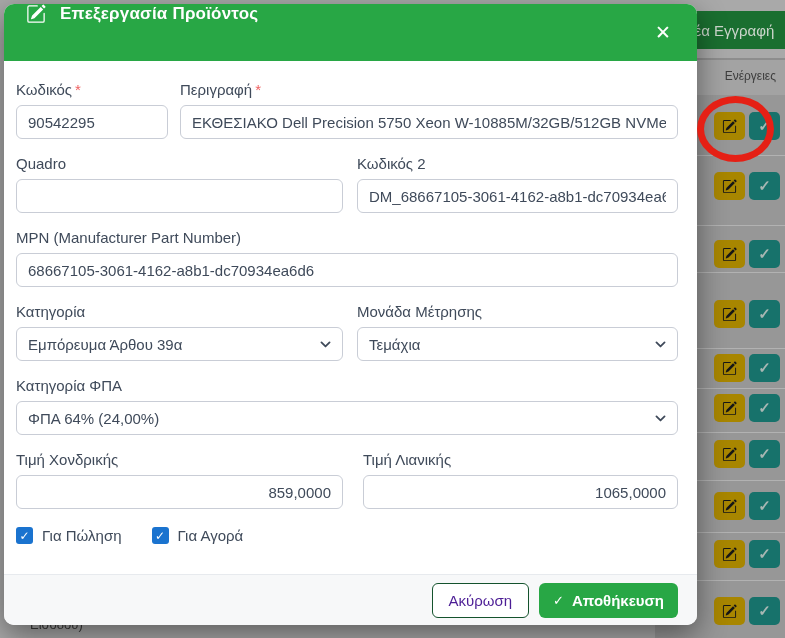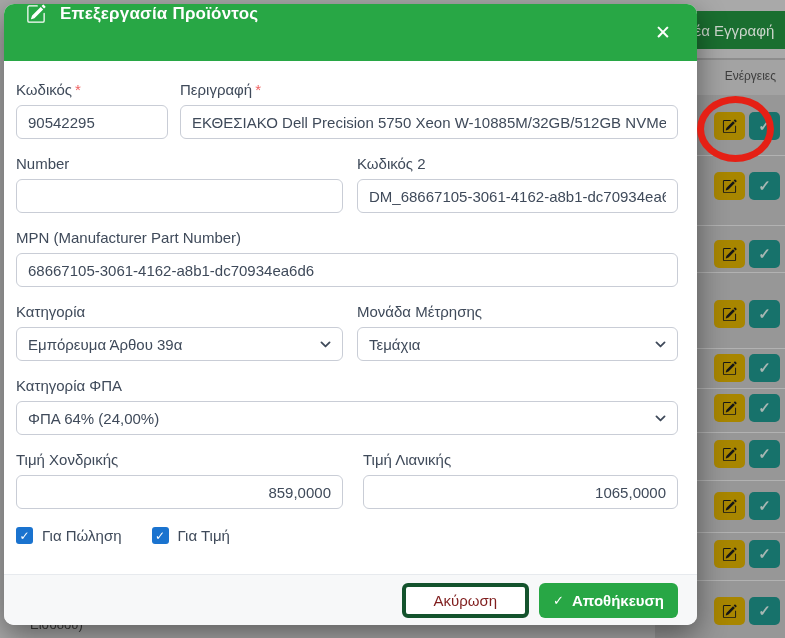--- a/index.html
+++ b/index.html
@@ -74,22 +74,22 @@
     width:17px;height:17px;border-radius:3px;background:#1a73cf;color:#fff;
     display:flex;align-items:center;justify-content:center;font-size:12px;font-weight:700;
   }
   .cblabel{margin-left:9px;font-size:15px;color:#3f4a5a;}
   .modal-footer{
     position:absolute;left:0;right:0;bottom:0;height:50px;
     background:#f7f8f9;border-top:1px solid #e7eaee;border-radius:0 0 10px 10px;
     display:flex;align-items:center;justify-content:flex-end;column-gap:10px;padding-right:19px;
   }
   .btn-cancel{
-    height:35px;padding:0 28px;background:#fff;border:4px solid #14532d;border-radius:6px;
-    font-size:15px;color:#7f1d1d;cursor:pointer;font-family:inherit;
+    height:35px;padding:0 16px;background:#fff;border:1px solid #14532d;border-radius:6px;
+    font-size:15px;color:#4c1d95;cursor:pointer;font-family:inherit;
   }
   .btn-save{
     height:35px;padding:0 14px;background:#28a745;border:none;border-radius:6px;
     font-size:15px;font-weight:600;color:#fff;cursor:pointer;font-family:inherit;
     display:flex;align-items:center;column-gap:8px;
   }
   .btn-save .chk{font-size:13px;font-weight:700;}
   
   .anno-circle{
     position:absolute;left:697px;top:96px;width:77px;height:66px;
@@ -281,21 +281,21 @@
           <input class="tinput" type="text" value="90542295" style="">
         </div>
         <div class="fgroup grow">
           <div class="flabel"><span>Περιγραφή</span><span class="req">*</span></div>
           <input class="tinput" type="text" value="ΕΚΘΕΣΙΑΚΟ Dell Precision 5750 Xeon W-10885M/32GB/512GB NVMe/Quadro" style="">
         </div>
       </div>
 
       <div class="frow" style="column-gap:14px;">
         <div class="fgroup w-half">
-          <div class="flabel">Number</div>
+          <div class="flabel">Quadro</div>
           <input class="tinput" type="text" value="" style="">
         </div>
         <div class="fgroup grow">
           <div class="flabel">Κωδικός 2</div>
           <input class="tinput" type="text" value="DM_68667105-3061-4162-a8b1-dc70934ea6d6" style="">
         </div>
       </div>
 
       <div class="frow">
         <div class="fgroup grow">
@@ -354,21 +354,21 @@
         </div>
       </div>
 
       <div class="cbrow">
         <div class="cbwrap">
           <span class="cbox">✓</span>
           <span class="cblabel">Για Πώληση</span>
         </div>
         <div class="cbwrap">
           <span class="cbox">✓</span>
-          <span class="cblabel">Για Τιμή</span>
+          <span class="cblabel">Για Αγορά</span>
         </div>
       </div>
     </div>
 
     <div class="modal-footer">
       <button class="btn-cancel">Ακύρωση</button>
       <button class="btn-save">
         <span class="chk">✓</span>
         <span>Αποθήκευση</span>
       </button>

